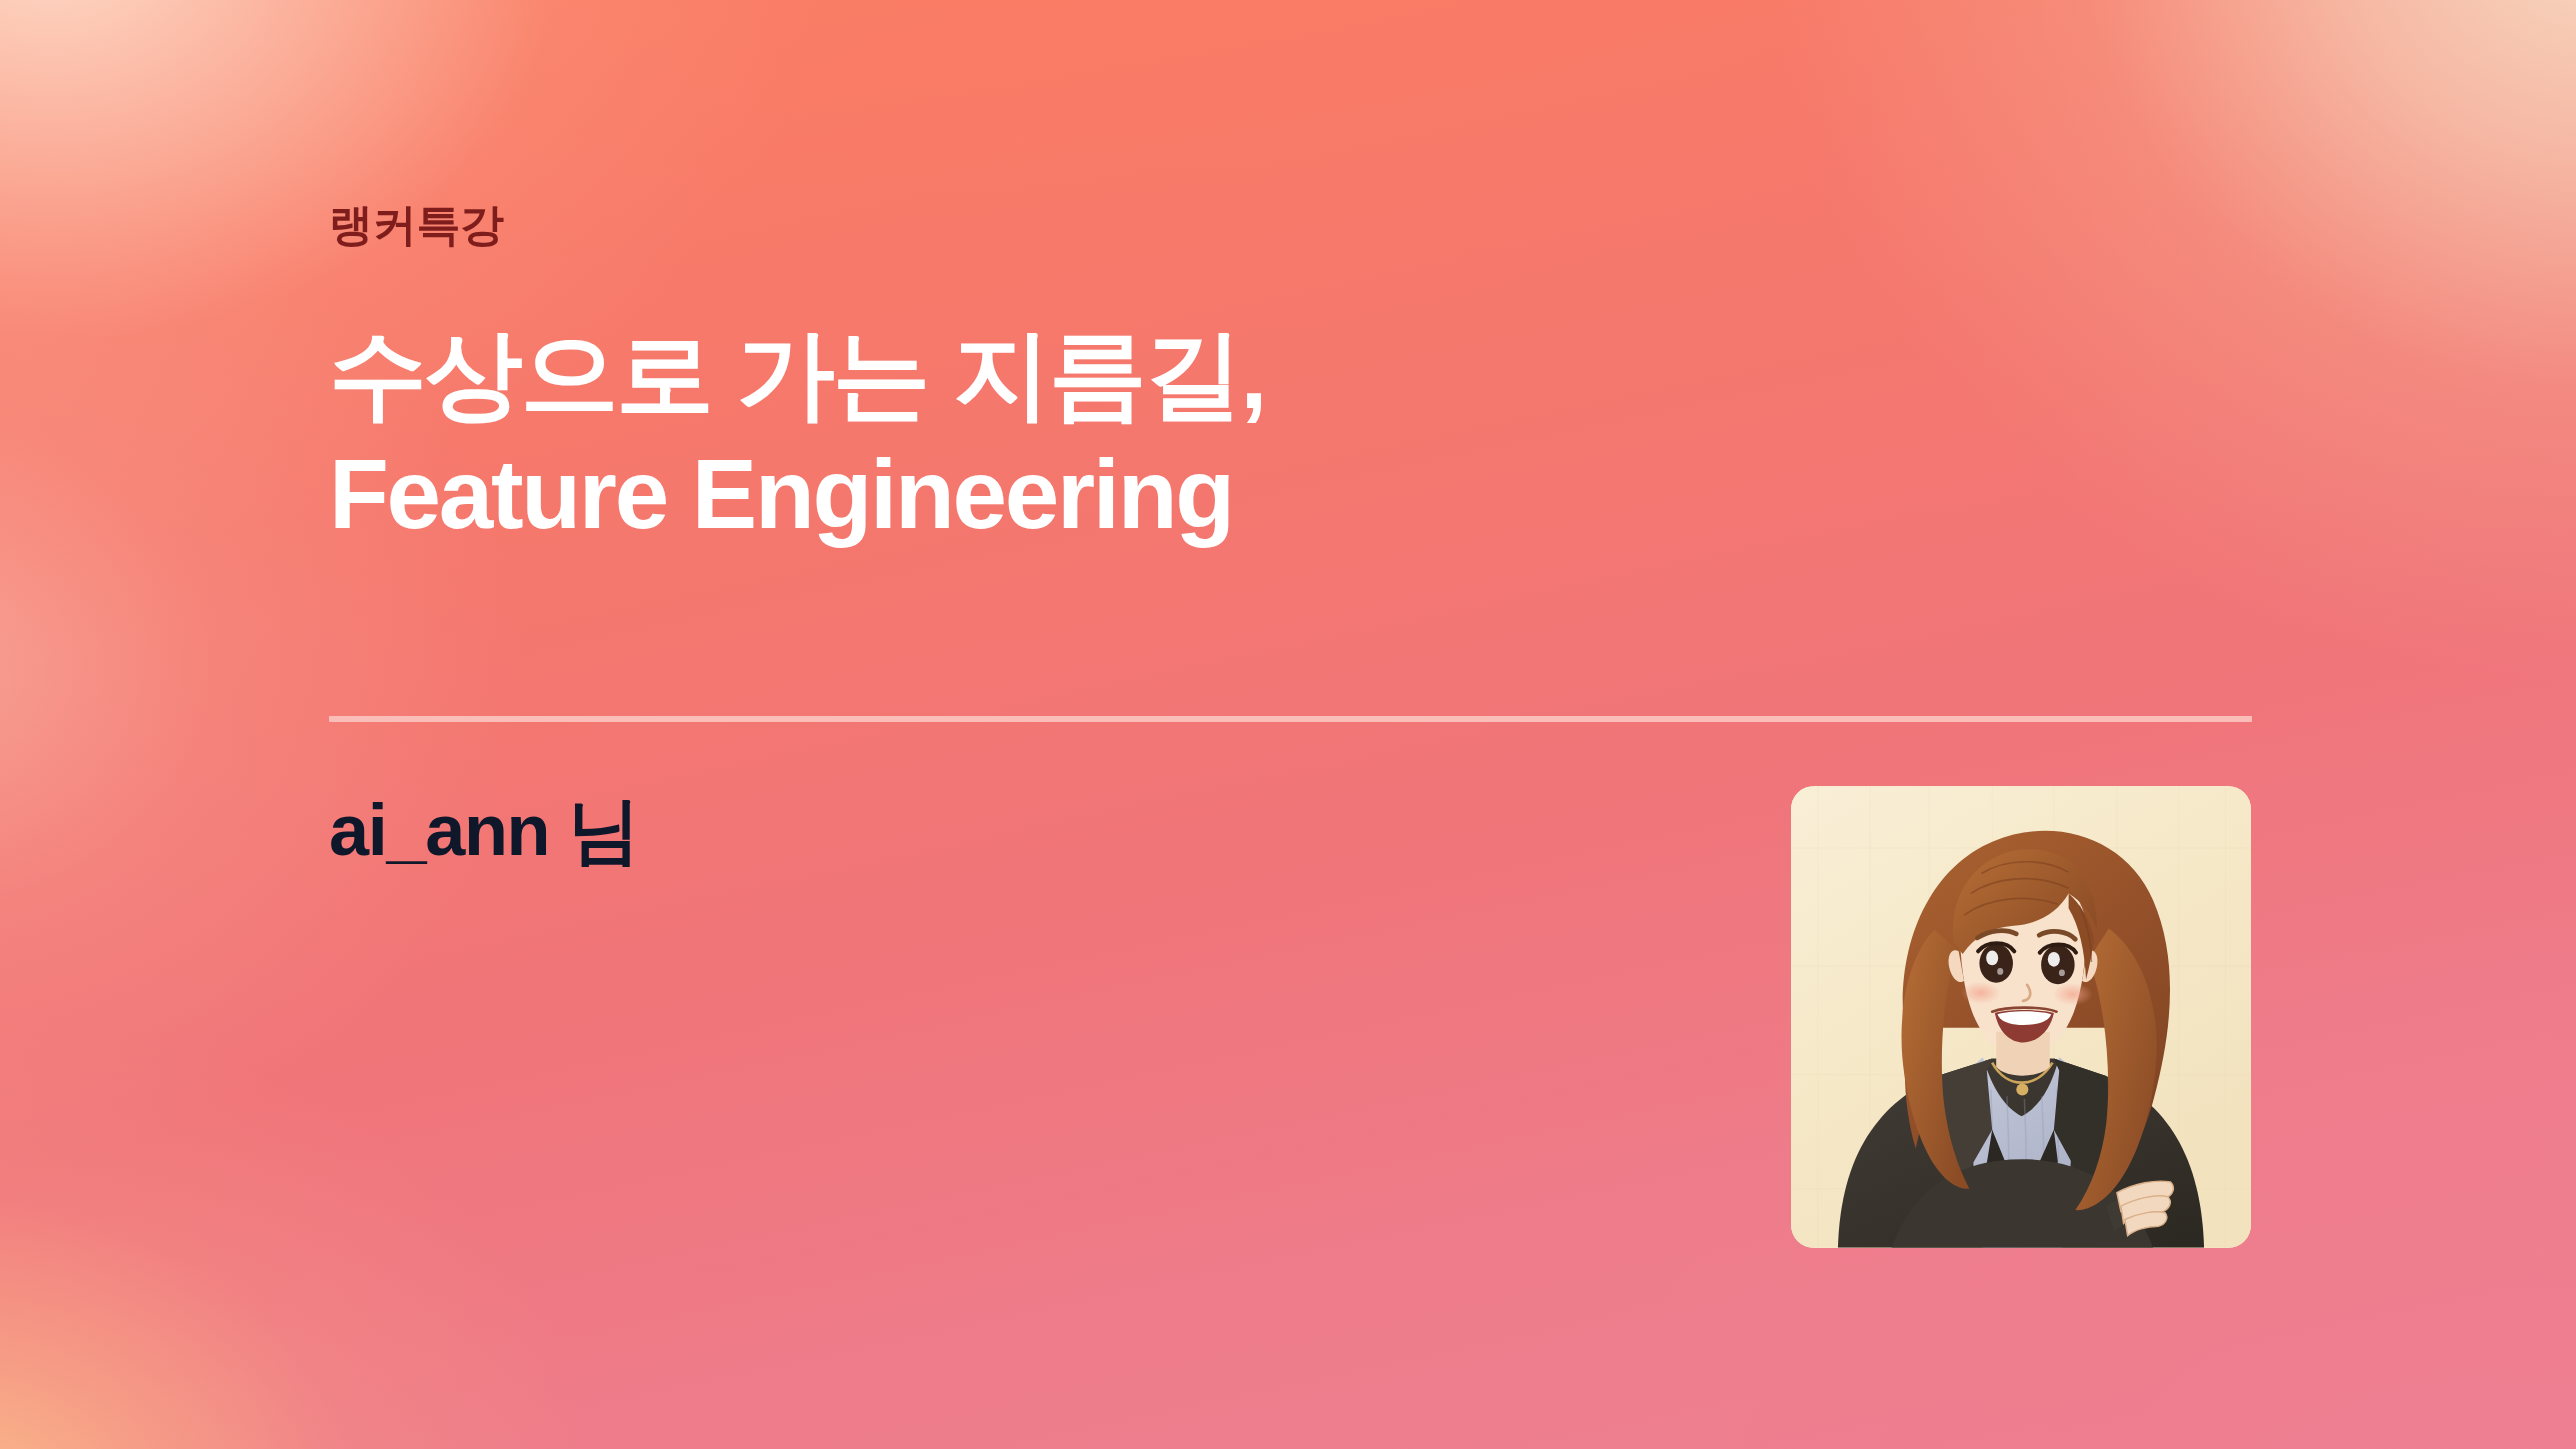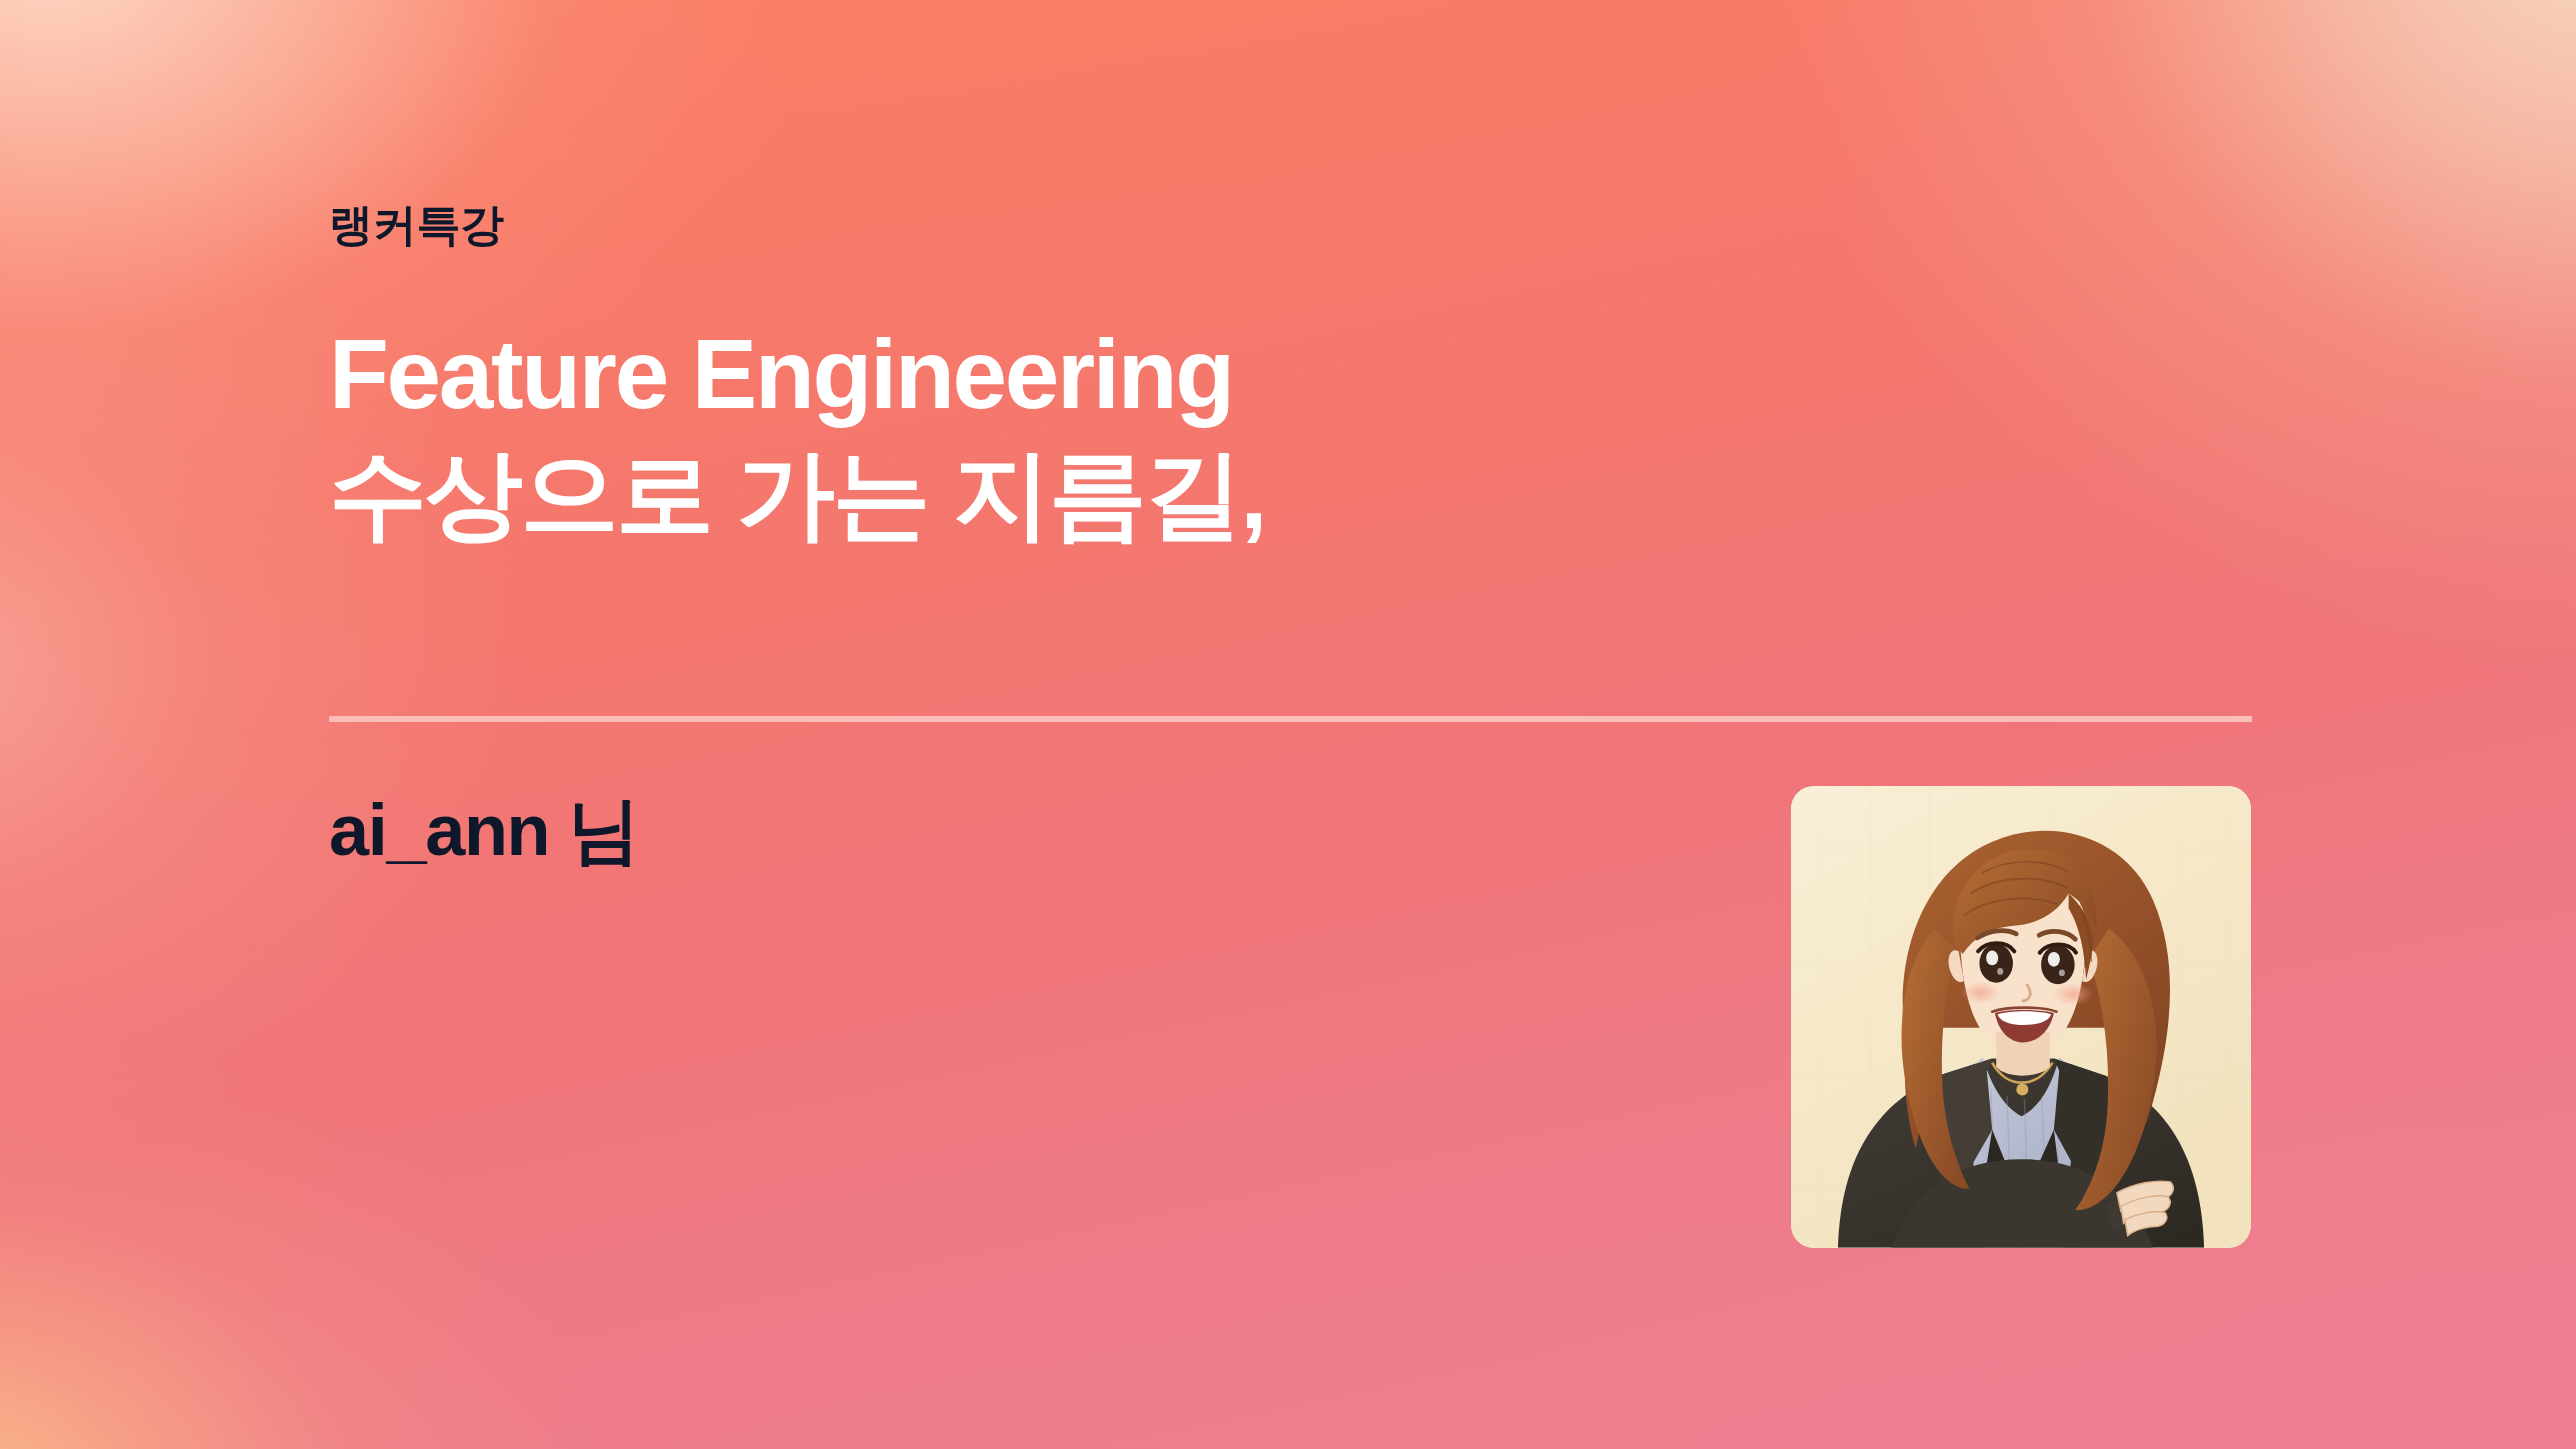--- a/index.html
+++ b/index.html
@@ -104,21 +104,21 @@
   }
 
   .eyebrow {
     position: absolute;
     top: 201px;
     left: 0;
     font-size: 44px;
     font-weight: 700;
     letter-spacing: -0.3px;
     line-height: 1.1;
-    color: #0f172a;
+    color: #7f1d1d;
     white-space: nowrap;
   }
 
   .headline {
     position: absolute;
     top: 315px;
     left: 0;
     width: 1610px;
     color: #FFFFFF;
     font-size: 98px;
@@ -183,22 +183,22 @@
   <div class="bg-layer bg-glow-tr"></div>
   <div class="bg-layer bg-glow-ml"></div>
   <div class="bg-layer bg-glow-bl"></div>
   <div class="bg-layer bg-glow-br"></div>
 
   <div class="content">
 
     <div class="eyebrow">랭커특강</div>
 
     <div class="headline">
+      <span class="line">수상으로 가는 지름길,</span>
       <span class="line">Feature Engineering</span>
-      <span class="line">수상으로 가는 지름길,</span>
     </div>
 
     <div class="divider"></div>
 
     <div class="speaker">ai_ann 님</div>
   </div>
 
   <div class="portrait-card">
     <svg viewBox="0 0 686 688" aria-hidden="true">
       <defs>

